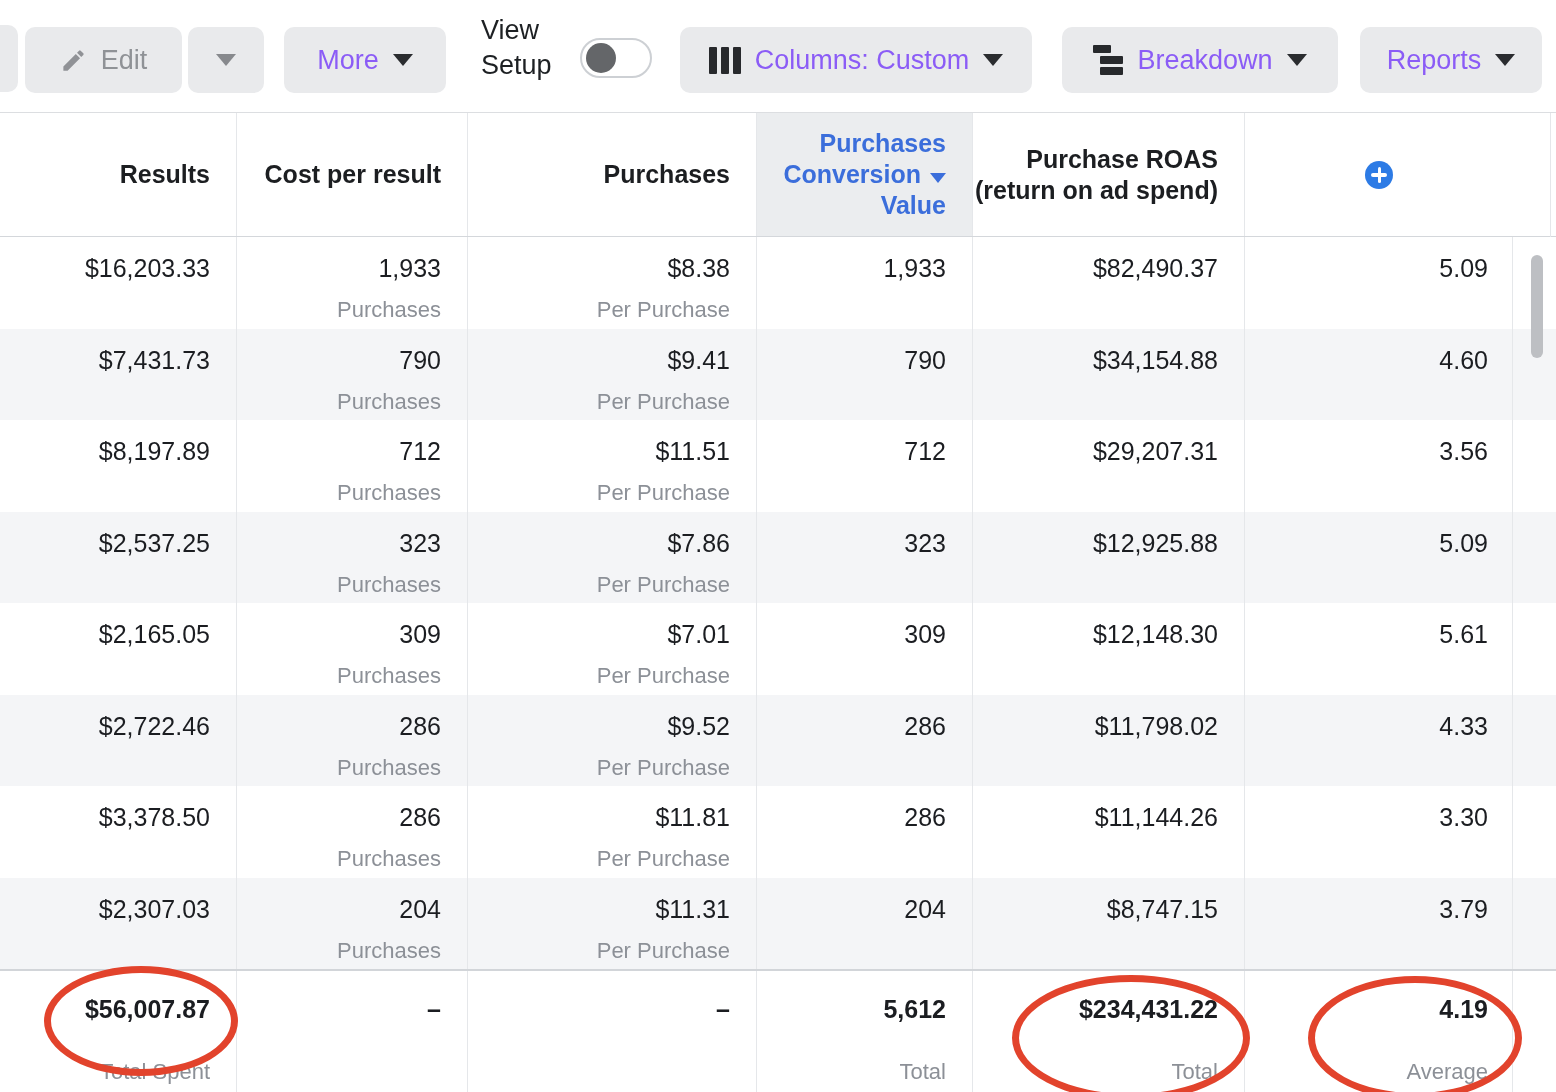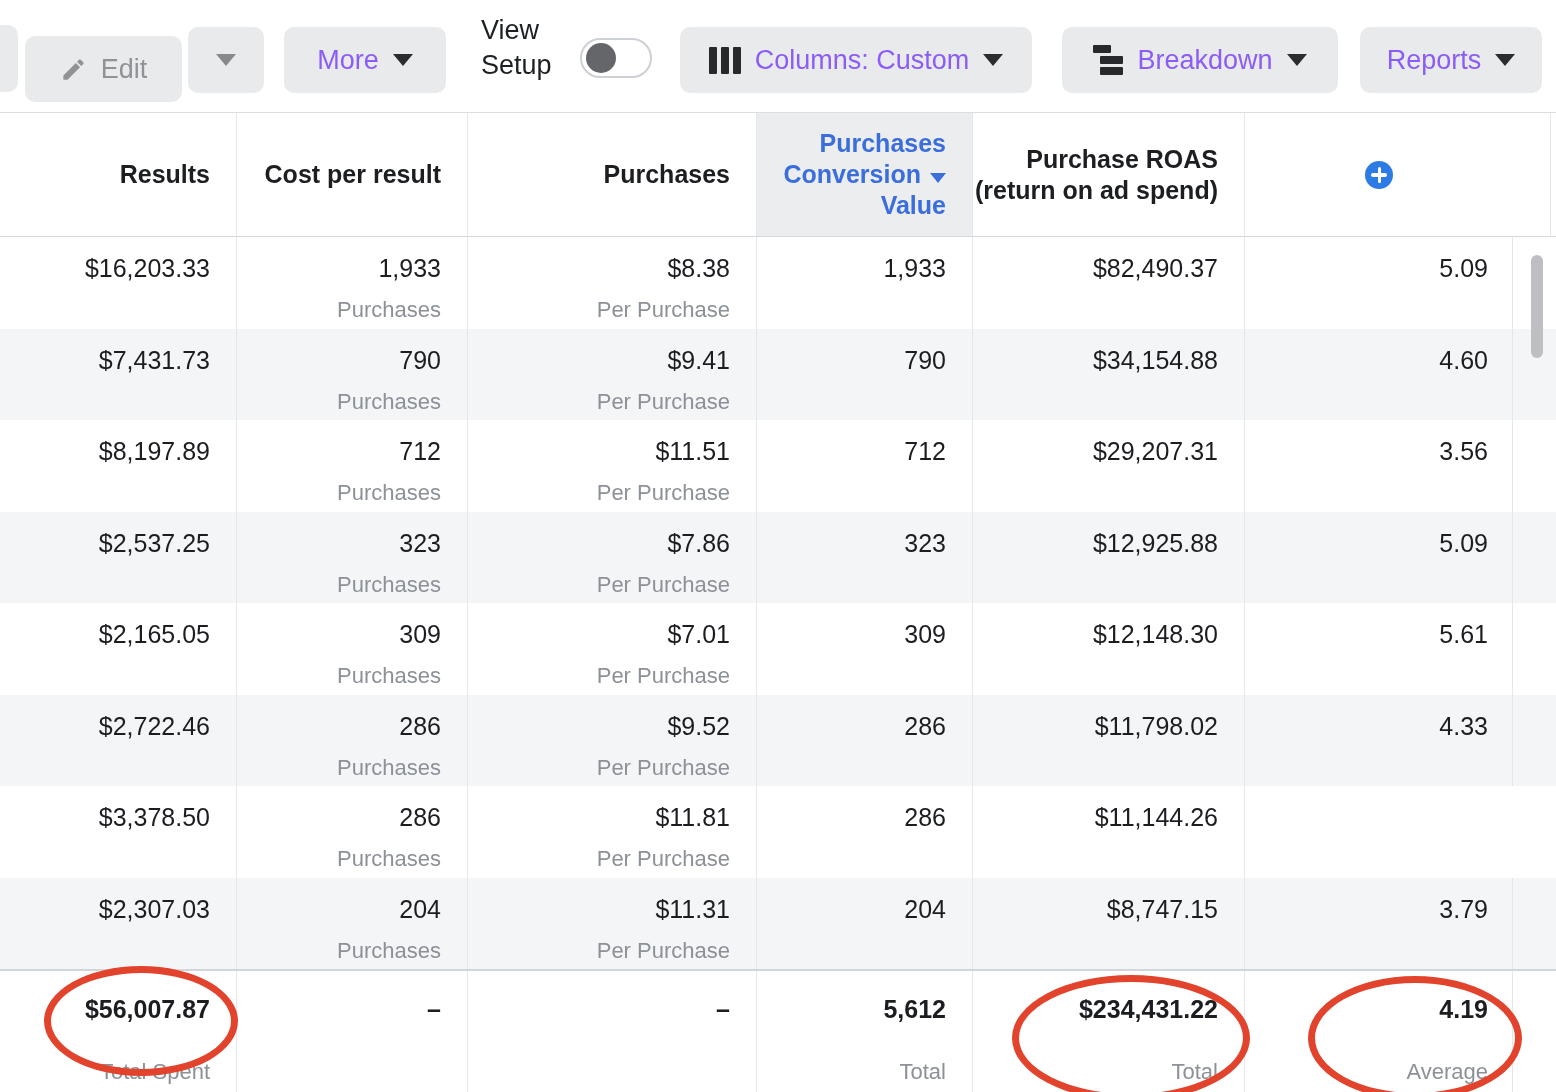--- a/index.html
+++ b/index.html
@@ -11,21 +11,21 @@
   .top-line{position:absolute;top:0;left:345px;width:1185px;height:4px;background:#3c3e40;}
   .corner-outside{position:absolute;top:0;right:0;width:26px;height:44px;background:#d6d7d9;}
   .corner-inside{position:absolute;top:4px;right:0;width:26px;height:42px;background:#fff;border-top-right-radius:18px;}
   .partial-button{position:absolute;left:-16px;top:25px;width:34px;height:67px;background:#e9eaec;border-radius:10px;}
 
   
   .toolbar{position:absolute;top:0;left:0;width:1556px;height:113px;background:#fff;border-bottom:1px solid #dcdee1;}
   .btn{position:absolute;top:27px;height:66px;border:none;background:#e9eaec;border-radius:10px;
        display:flex;align-items:center;justify-content:center;gap:14px;
        font-family:inherit;font-size:27px;color:#8b5cf6;cursor:pointer;padding:0 10px;}
-  .btn.edit{left:25px;width:157px;color:#8f9296;margin-top:9px;}
+  .btn.edit{left:25px;width:157px;color:#8f9296;}
   .btn.editcaret{left:188px;width:76px;}
   .btn.more{left:284px;width:162px;}
   .btn.columns{left:680px;width:352px;}
   .btn.breakdown{left:1062px;width:276px;}
   .btn.reports{left:1360px;width:182px;}
   .caret{width:0;height:0;border-left:10px solid transparent;border-right:10px solid transparent;
          border-top:12px solid #2a2c2f;display:inline-block;}
   .caret.gray{border-top-color:#87898d;}
   .pencil svg{width:27px;height:27px;fill:#909296;display:block;}
   .view-setup{position:absolute;left:481px;top:13px;font-size:27px;line-height:1.28;color:#1d2023;
@@ -324,20 +324,23 @@
         <div class="td">
           <div class="val">$11.81</div>
           <div class="sub">Per Purchase</div>
         </div>
         <div class="td">
           <div class="val">286</div>
         </div>
         <div class="td">
           <div class="val">$11,144.26</div>
         </div>
+        <div class="td">
+          <div class="val">3.30</div>
+        </div>
         <div class="td filler"></div>
       </div>
       <div class="trow grid alt">
         <div class="td">
           <div class="val">$2,307.03</div>
         </div>
         <div class="td">
           <div class="val">204</div>
           <div class="sub">Purchases</div>
         </div>

